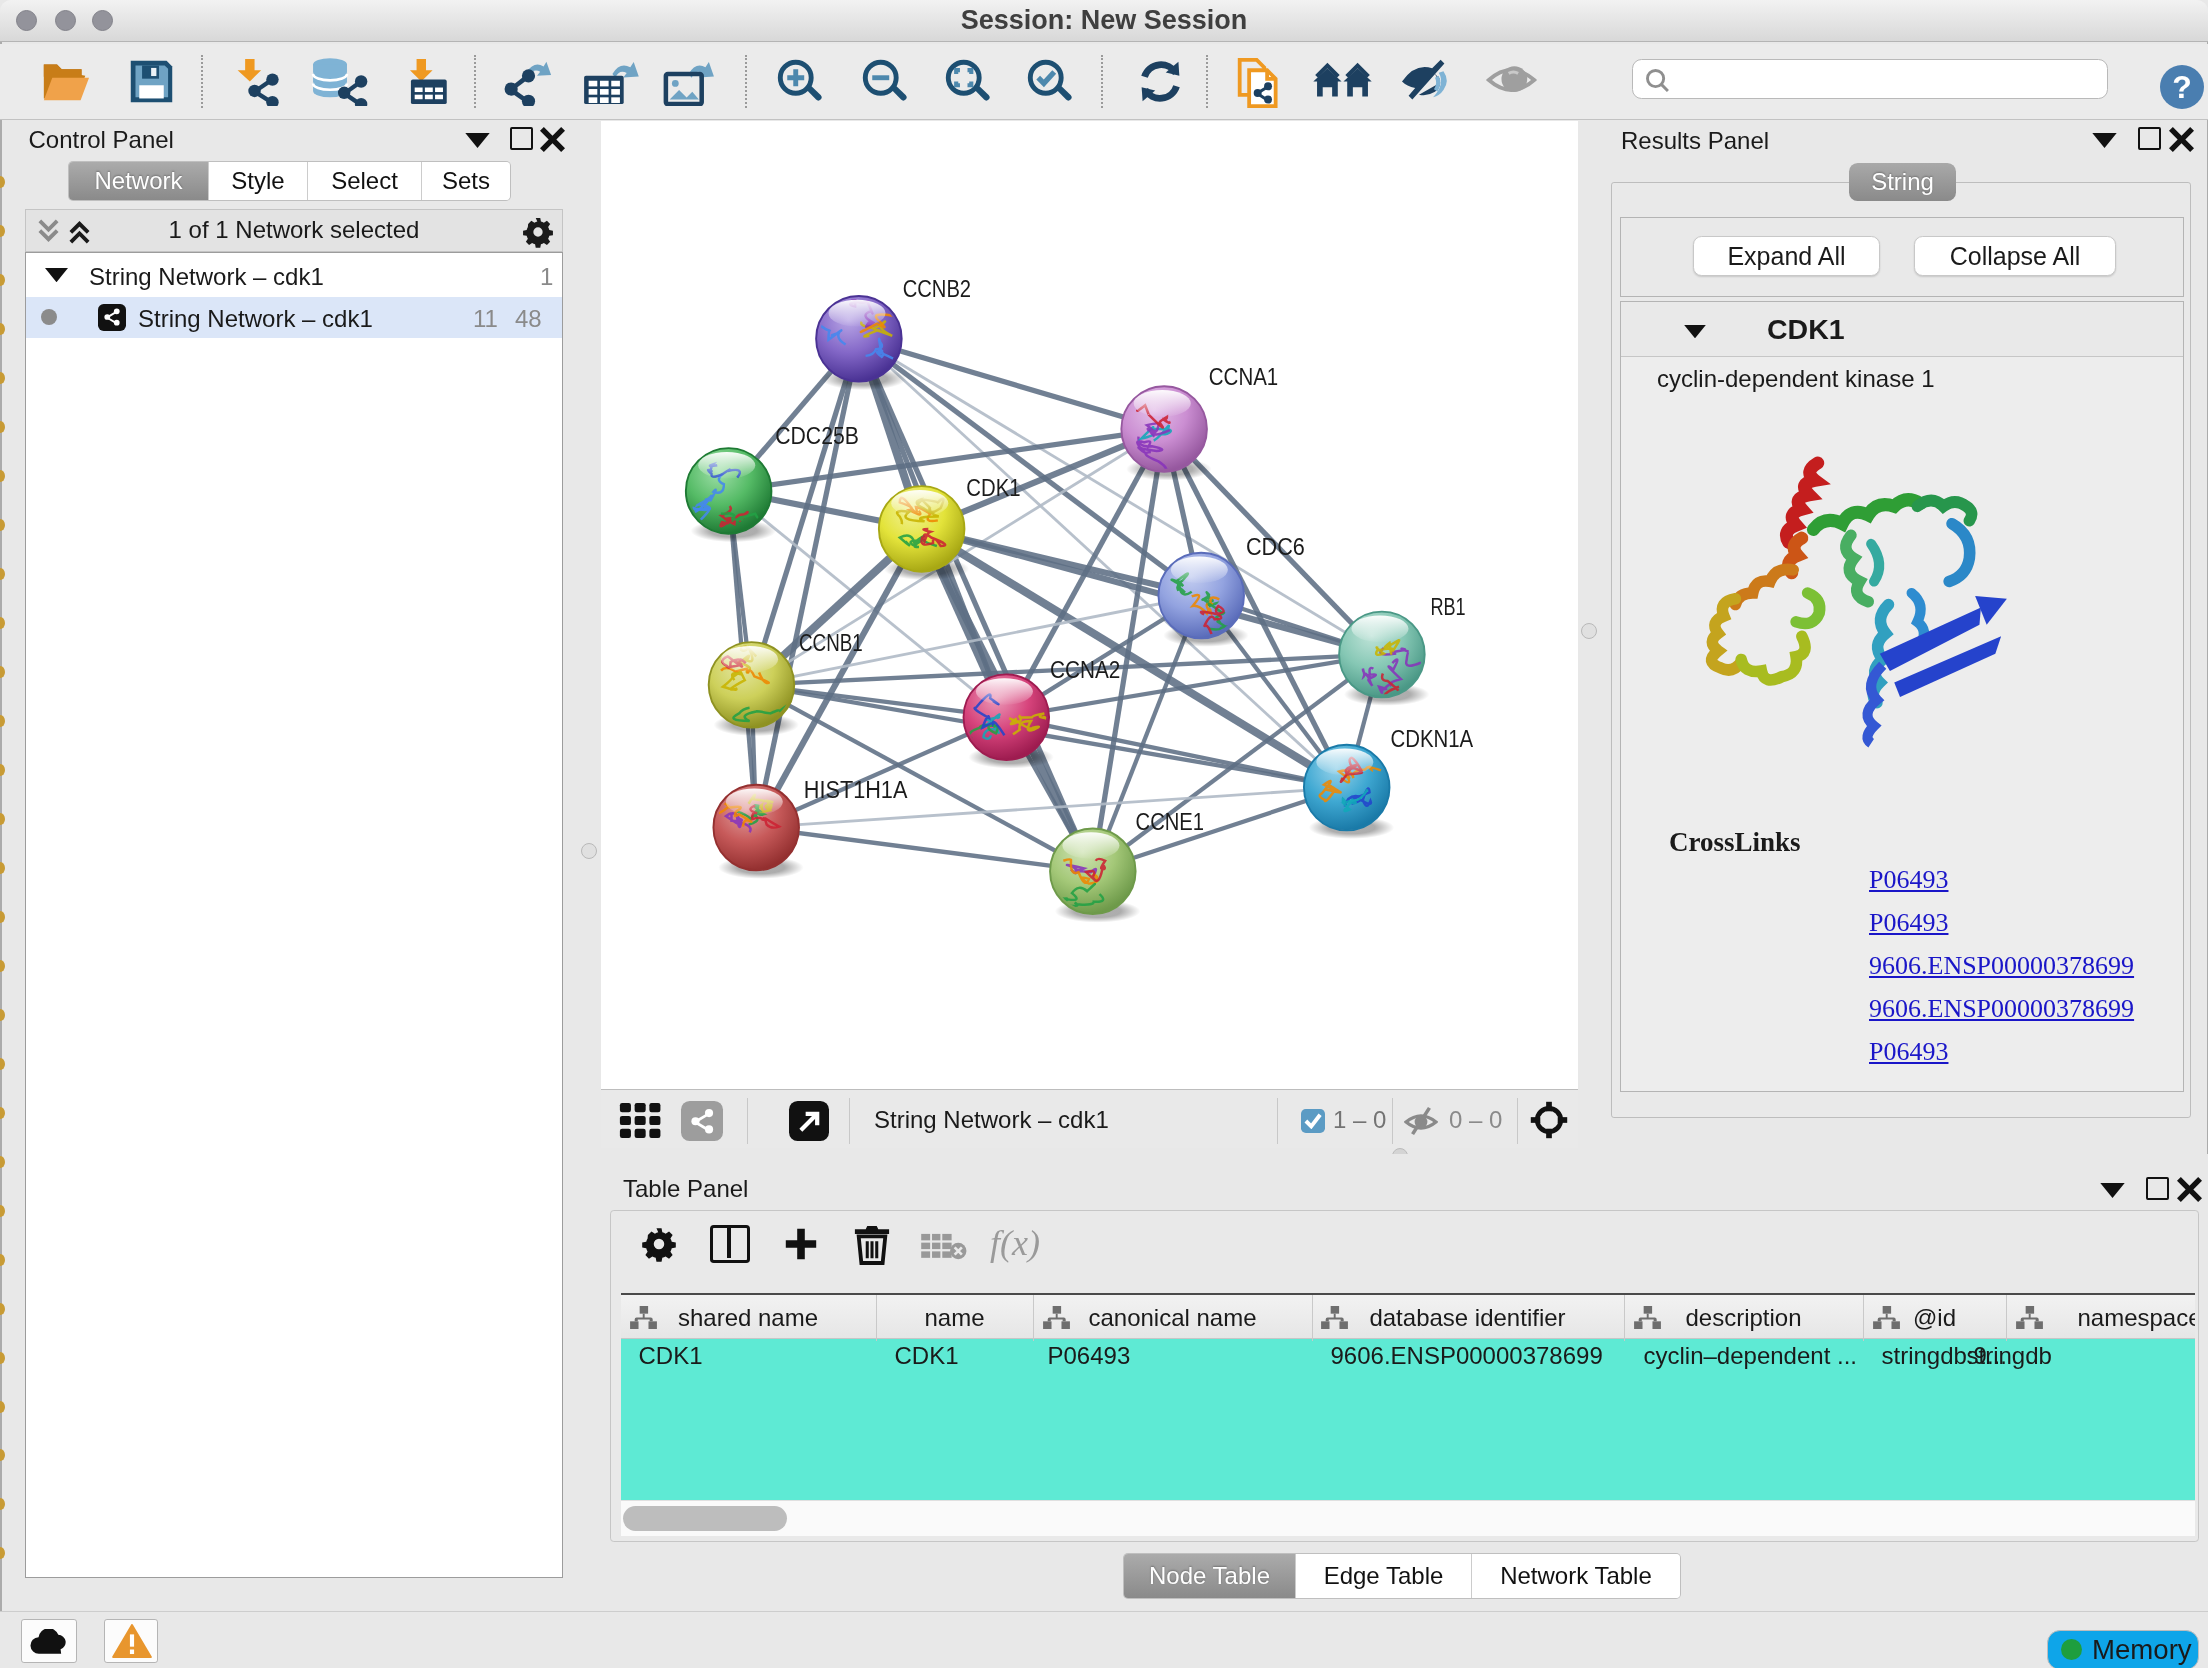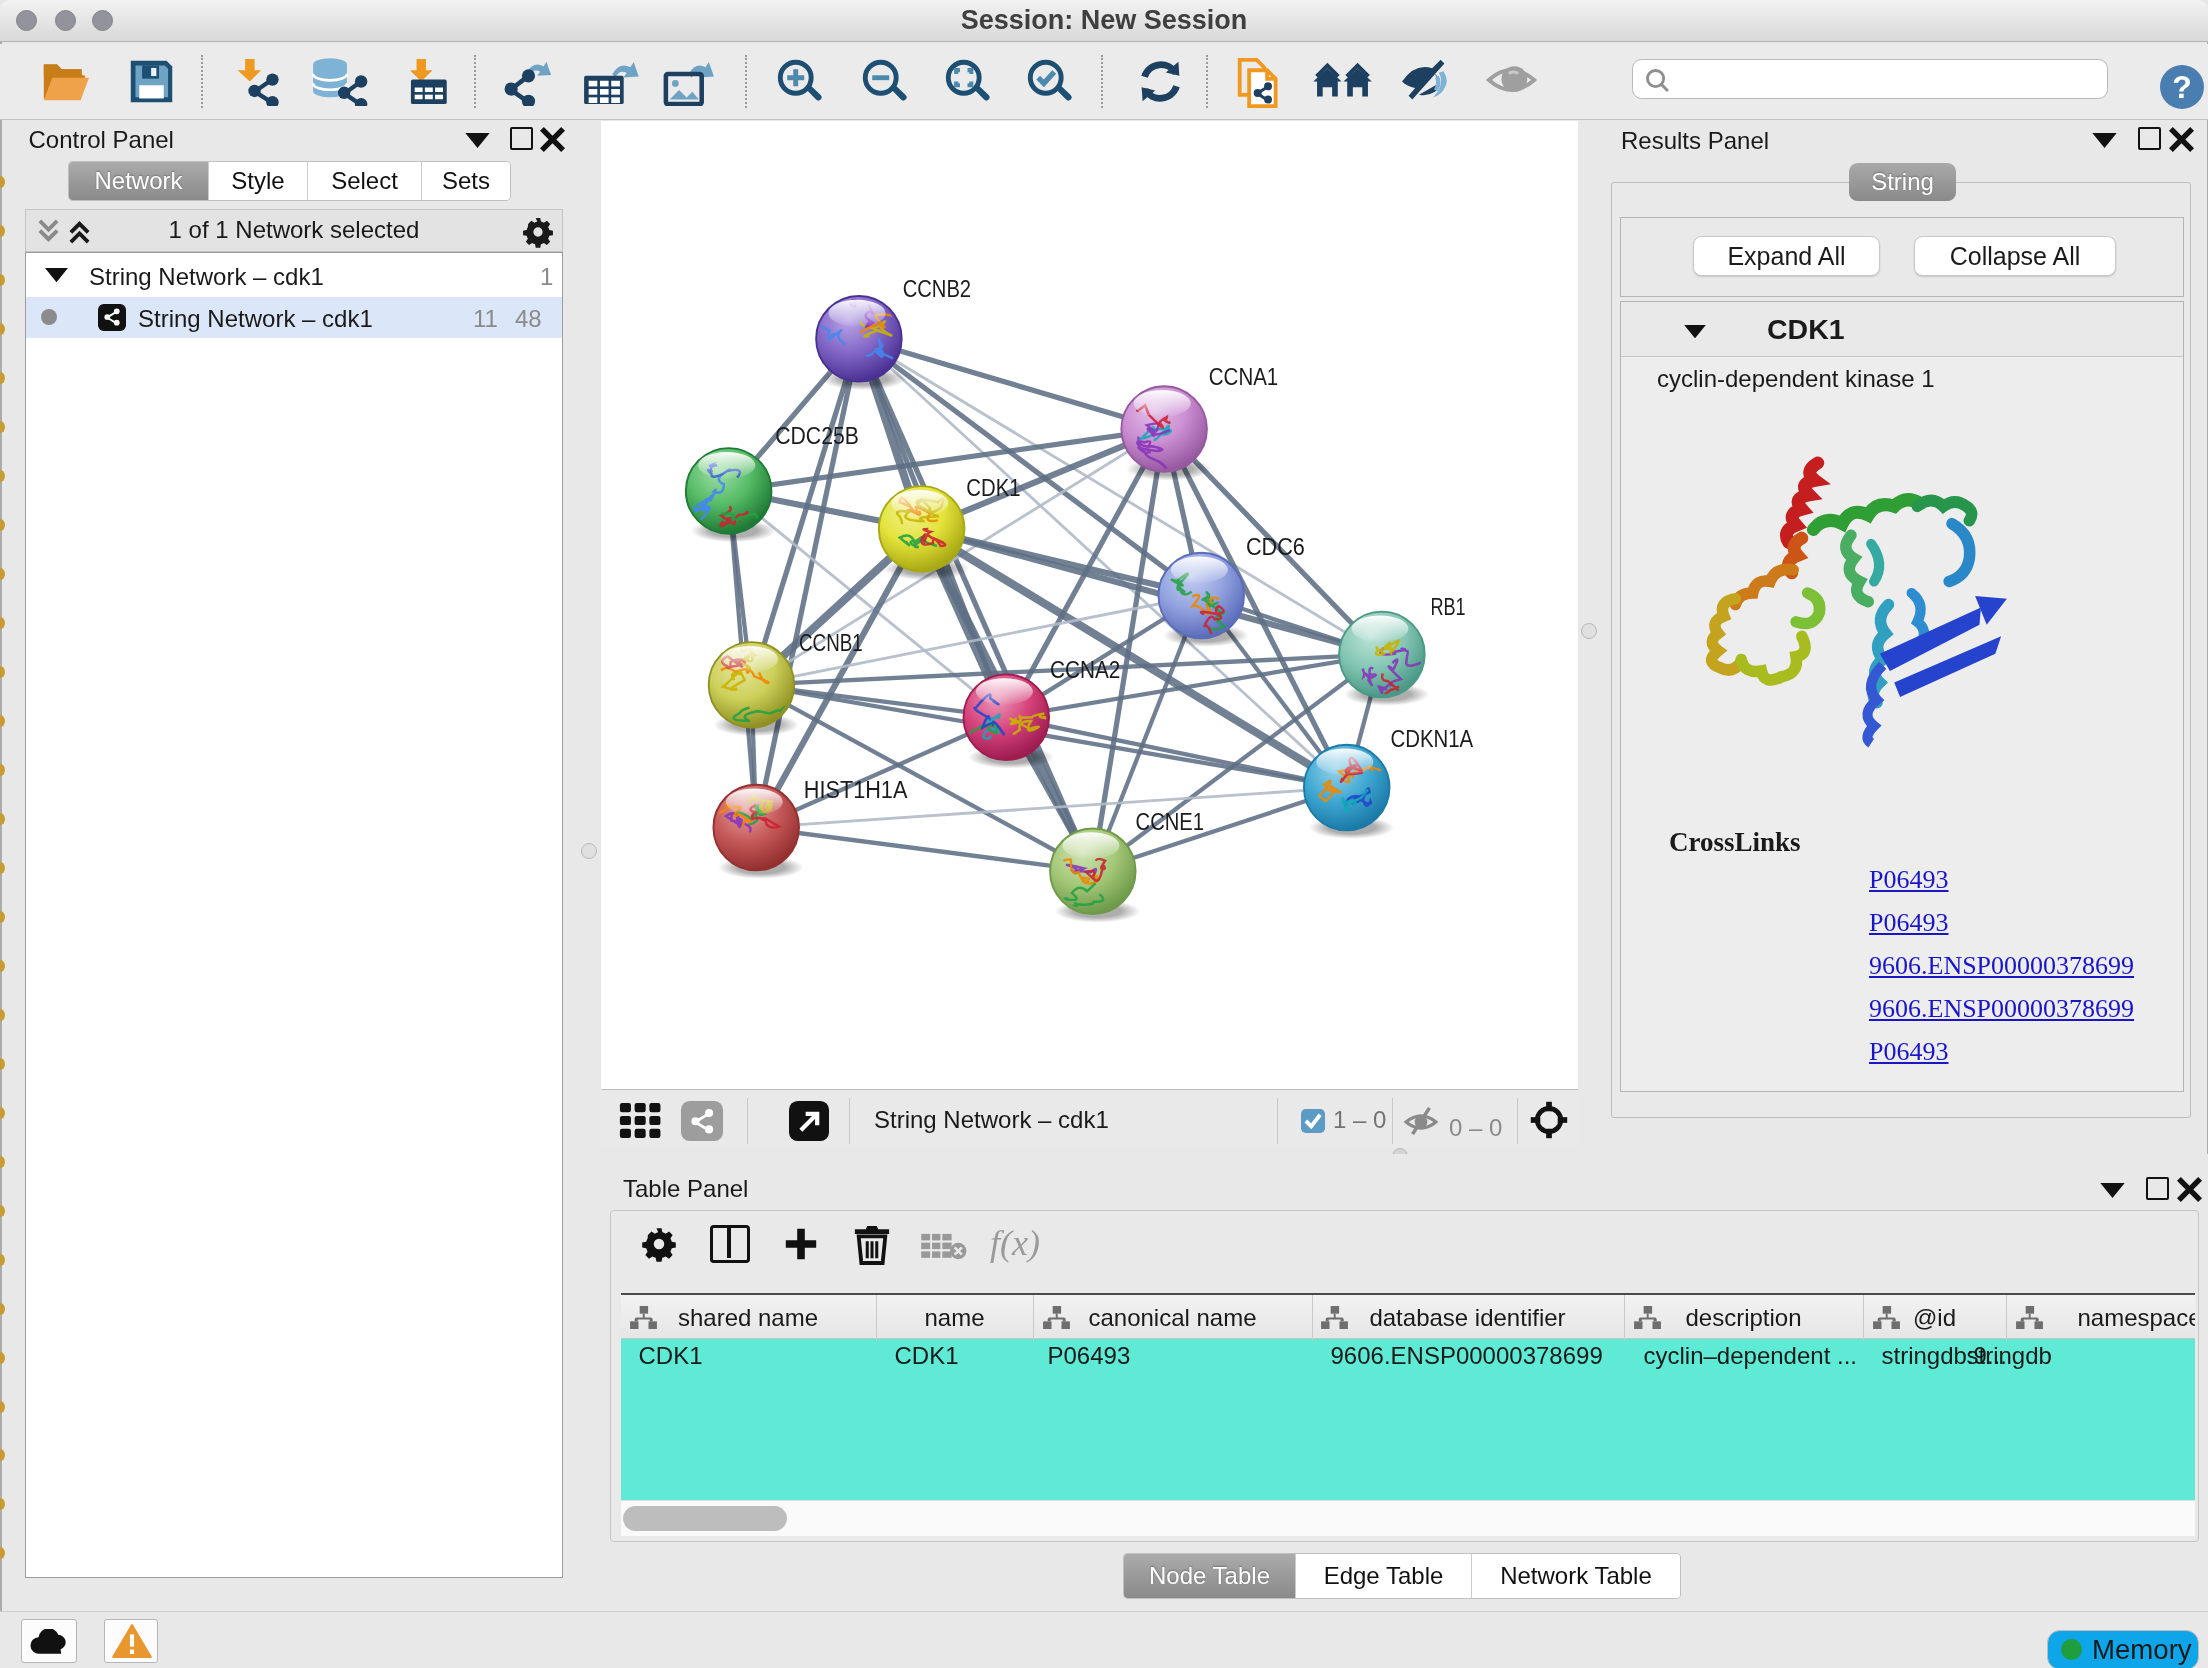--- a/index.html
+++ b/index.html
@@ -648,21 +648,21 @@
       </svg>
   </div>
   <div class="abs" style="left:732px;top:16px;font-size:24px;color:#737373;">1 – 0</div>
   <div class="abs" style="left:791px;top:7.6px;width:0;height:46px;border-left:1.9px solid #c8c8c8;"></div>
 
   <svg class="abs" style="left:803px;top:16px" width="34" height="30" viewBox="0 0 18 16">
     <path d="M1 8.5 Q9 2 17 8.5 Q9 15 1 8.5 z" fill="none" stroke="#8a8a8a" stroke-width="1.7"></path>
     <circle cx="9" cy="8.5" r="3.4" fill="#8a8a8a"></circle>
     <path d="M13.5 1 L4.5 15" stroke="#8a8a8a" stroke-width="1.9"></path>
   </svg>
-  <div class="abs" style="left:848px;top:16px;font-size:24px;color:#8a8a8a;margin-top:8px;">0 – 0</div>
+  <div class="abs" style="left:848px;top:16px;font-size:24px;color:#8a8a8a;">0 – 0</div>
   <div class="abs" style="left:916px;top:7.6px;width:0;height:46px;border-left:1.9px solid #c8c8c8;"></div>
 
   <svg class="abs" style="left:929px;top:11.4px" width="38" height="38" viewBox="0 0 24 24">
     <circle cx="12" cy="12" r="7.4" fill="none" stroke="#111" stroke-width="3"></circle>
     <g fill="#111">
         <rect x="10.2" y="0.5" width="3.6" height="6"></rect>
         <rect x="10.2" y="17.5" width="3.6" height="6"></rect>
         <rect x="0.5" y="10.2" width="6" height="3.6"></rect>
         <rect x="17.5" y="10.2" width="6" height="3.6"></rect>
       </g>

